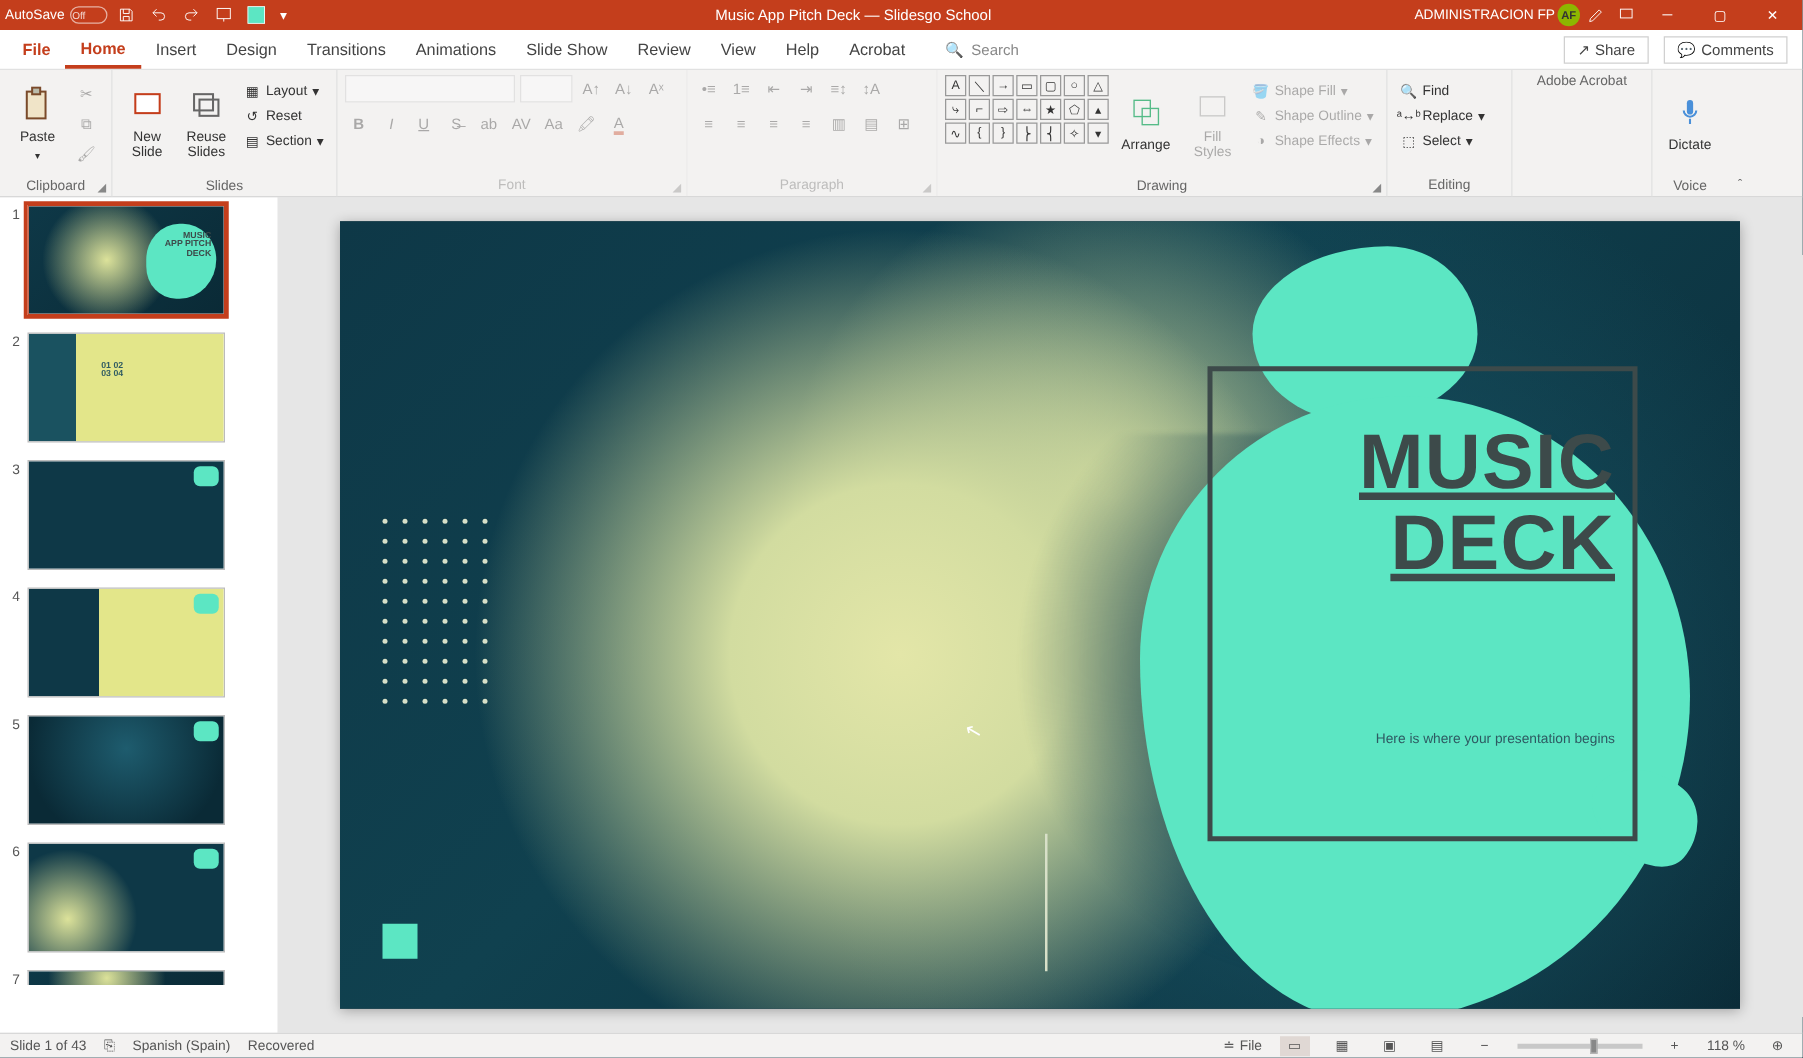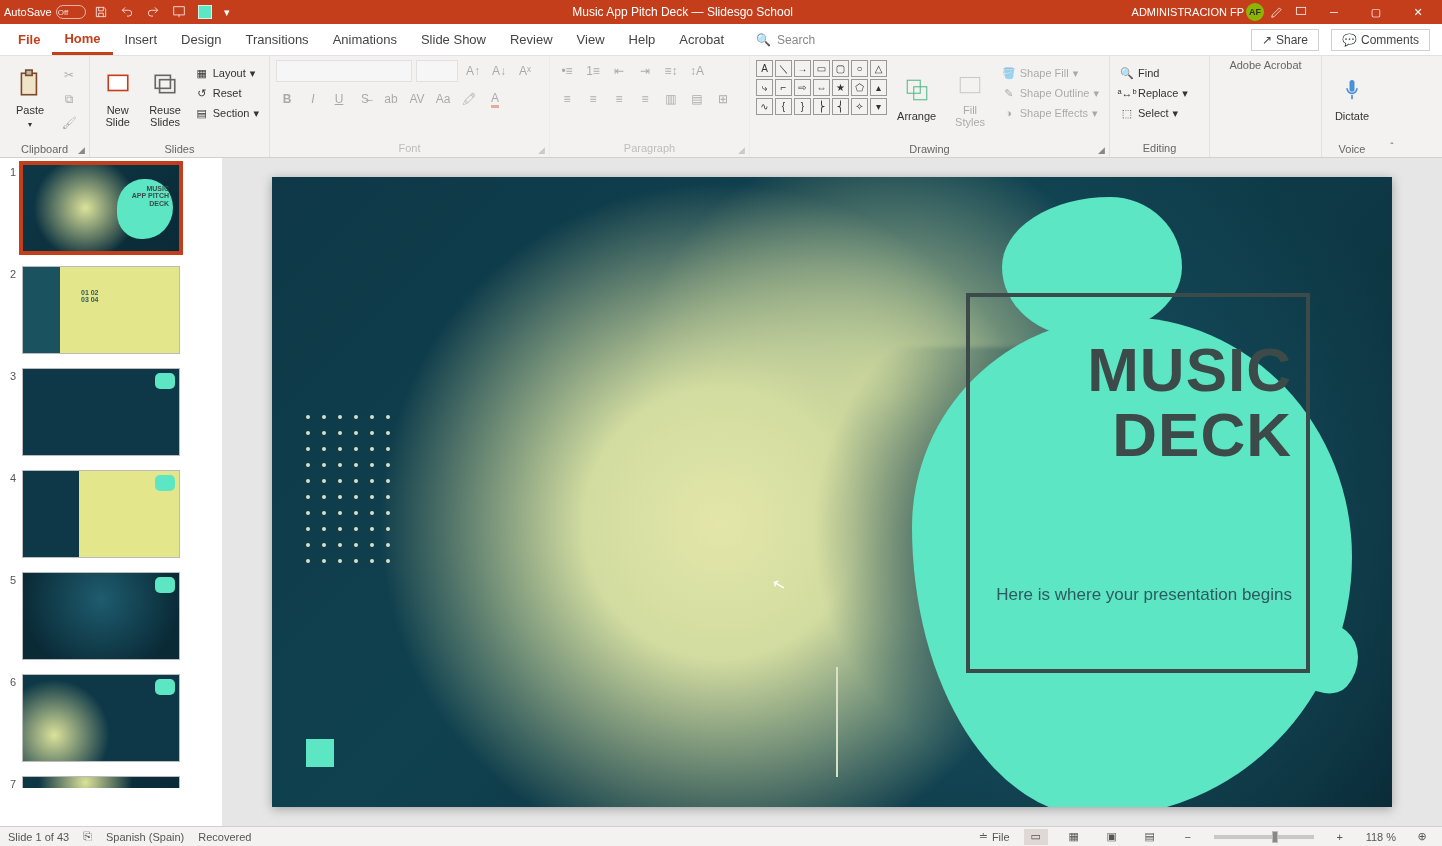--- a/index.html
+++ b/index.html
@@ -65,22 +65,22 @@
   linear-gradient(135deg, #0e3847 0%, #10414f 40%, #0a2a36 100%);
 }
 .figure { position: absolute; right: 140px; top: 170px; width: 460px; height: 460px;
   background: radial-gradient(ellipse at 60% 40%, rgba(15,60,75,.9) 20%, rgba(15,60,75,0) 65%);
   filter: blur(2px);
 }
 .blob-main { position: absolute; right: 40px; top: 140px; width: 440px; height: 500px; background: #5ce6c3; border-radius: 48% 52% 58% 42% / 42% 48% 52% 58%; }
 .blob-top { position: absolute; right: 210px; top: 20px; width: 180px; height: 140px; background: #5ce6c3; border-radius: 60% 40% 55% 45% / 50% 50% 50% 50%; }
 .blob-tail { position: absolute; right: 30px; bottom: 120px; width: 90px; height: 70px; background: #5ce6c3; border-radius: 60% 40% 50% 50% / 60% 60% 40% 40%; transform: rotate(40deg); }
 .frame { position: absolute; right: 82px; top: 116px; width: 344px; height: 380px; border: 4px solid #3d4a4a; }
-.slide-title { position: absolute; right: 100px; top: 160px; width: 320px; text-align: right; font-family: "Arial Black", Arial, sans-serif; color: #3d4a4a; font-weight: 900; font-size: 62px; line-height: 1.05; letter-spacing: 1px; }
-.slide-sub { position: absolute; right: 100px; top: 408px; width: 320px; text-align: right; color: #2e5a62; font-size: 17px; }
+.slide-title { position: absolute; right: 100px; top: 160px; width: 320px; text-align: right; font-family: "Arial Black", Arial, sans-serif; color: #3d4a4a; font-weight: 900; font-size: 62px; line-height: 1.05; letter-spacing: 1px; text-decoration: underline; }
+.slide-sub { position: absolute; right: 100px; top: 408px; width: 320px; text-align: right; color: #2e5a62; font-size: 11px; }
 .dots { position: absolute; left: 34px; top: 238px; display: grid; grid-template-columns: repeat(6, 6px); grid-auto-rows: 6px; gap: 10px; }
 .dots span { width: 4px; height: 4px; background: #d8e0c8; border-radius: 50%; }
 .mini-square { position: absolute; left: 34px; bottom: 40px; width: 28px; height: 28px; background: #5ce6c3; }
 .vline { position: absolute; left: 564px; bottom: 30px; width: 2px; height: 110px; background: #d8e0c8; }
 .cursor { position: absolute; left: 500px; top: 398px; font-size: 16px; color: #fff; transform: rotate(-15deg); }
 
 
 .th-bg { position: absolute; inset: 0; }
 .th1 { background: radial-gradient(circle at 40% 50%, #dce29a 0%, rgba(220,226,154,0) 50%), linear-gradient(135deg, #0e3847, #0a2a36); }
 .th-blob { position: absolute; right: 6px; top: 14px; width: 56px; height: 60px; background: #5ce6c3; border-radius: 50% 50% 55% 45%; }

